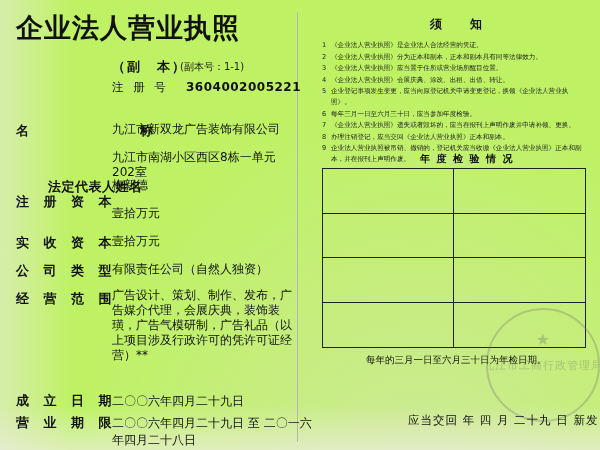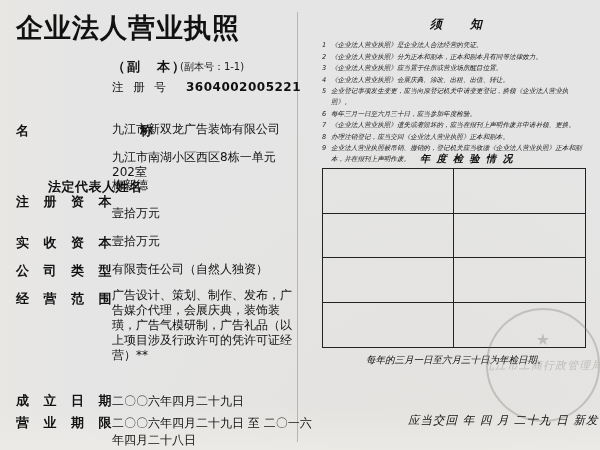--- a/index.html
+++ b/index.html
@@ -11,21 +11,21 @@
     height: 450px;
     background: #ffffff;
     font-family: "DejaVu Sans", sans-serif;
     color: #1a1a1a;
     overflow: hidden;
   }
   #page {
     position: relative;
     width: 600px;
     height: 450px;
-    background: #e5e5e5;
+    background: #bef264;
     overflow: hidden;
   }
   
   #page::before {
     content: "";
     position: absolute;
     inset: 0;
     background:
       linear-gradient(90deg, rgba(235,233,228,0.55) 0%, rgba(255,255,255,0) 12%),
       linear-gradient(0deg, rgba(240,238,233,0.6) 0%, rgba(255,255,255,0) 10%),
@@ -33,21 +33,21 @@
     pointer-events: none;
   }
   .left-pane {
     position: absolute;
     left: 0; top: 0;
     width: 296px; height: 450px;
   }
   .right-pane {
     position: absolute;
     left: 300px; top: 0;
-    width: 300px; height: 450px; font-style: italic;
+    width: 300px; height: 450px;
   }
   .vrule {
     position: absolute;
     left: 297px; top: 12px;
     width: 1px; height: 430px;
     background: #b9b6b0;
   }
   .title {
     position: absolute;
     left: 16px; top: 10px;

